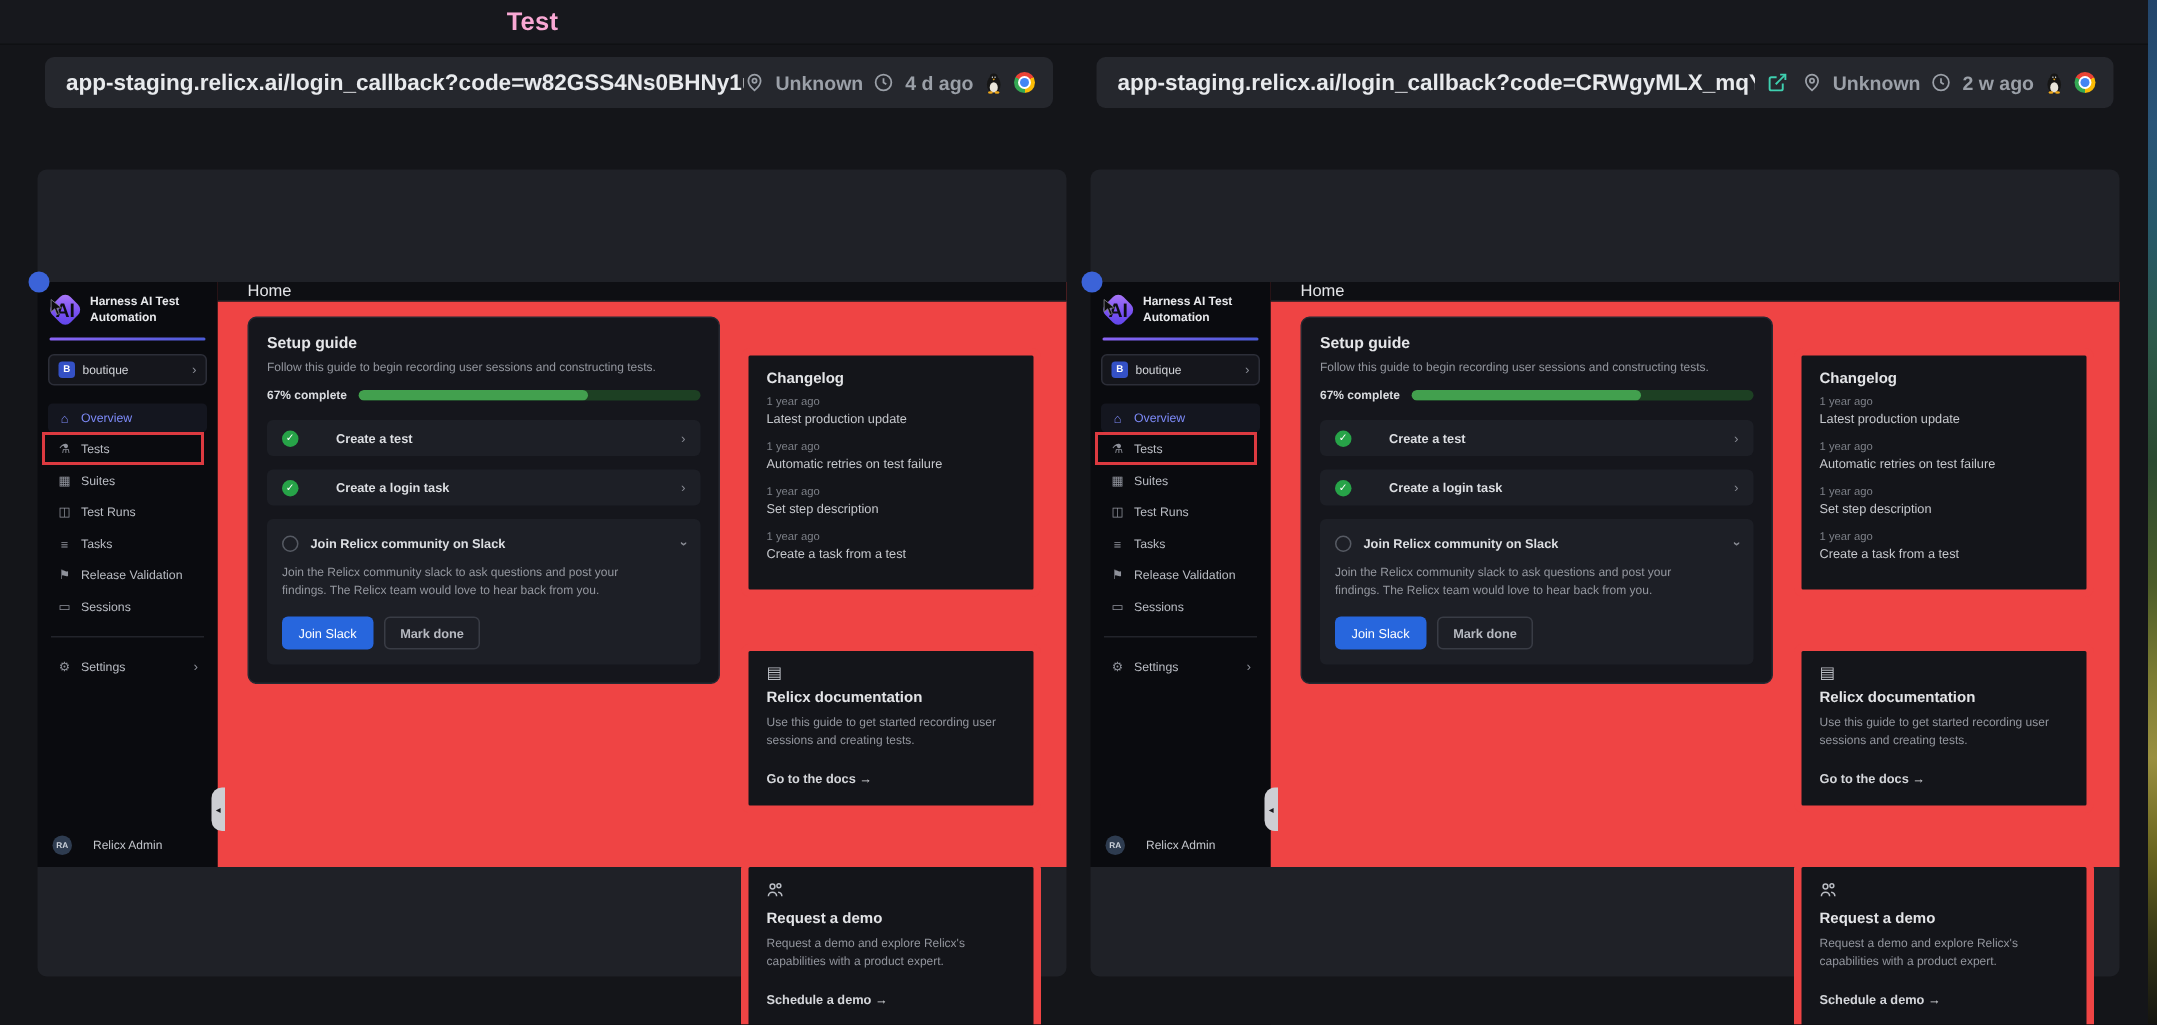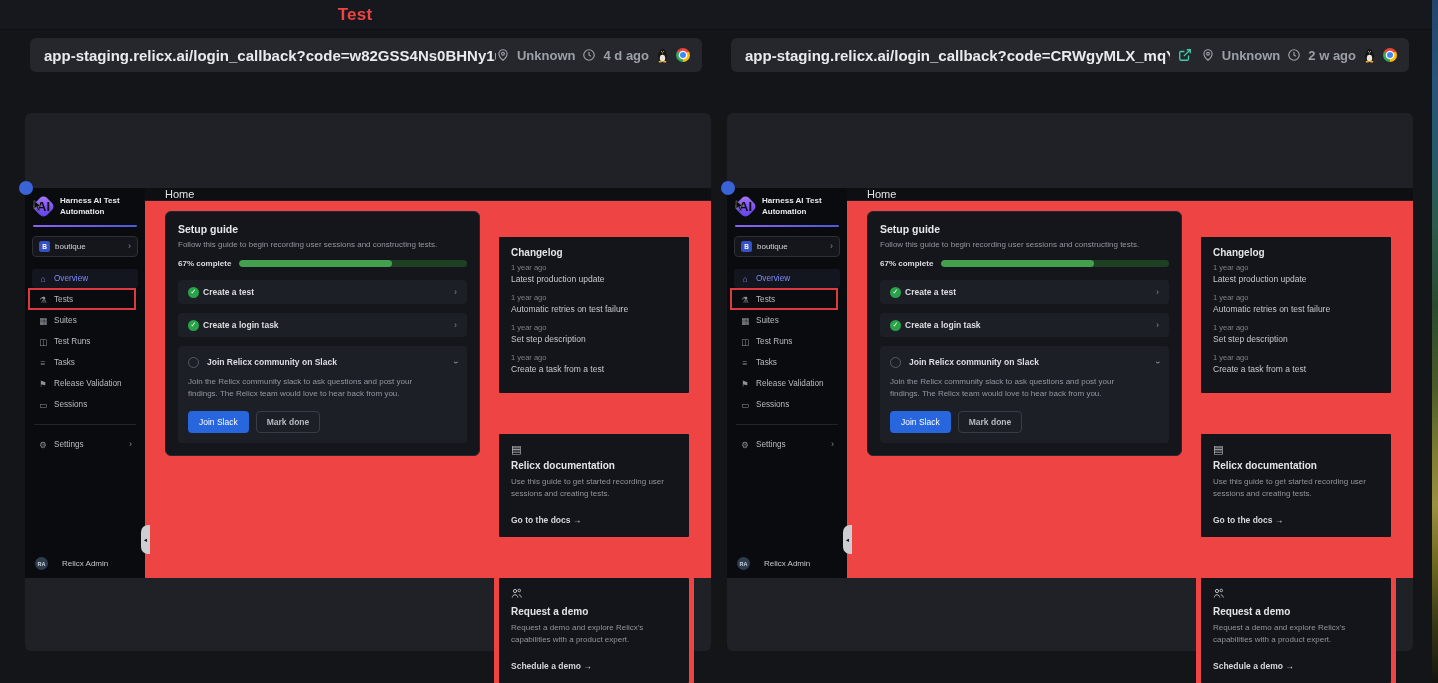--- a/index.html
+++ b/index.html
@@ -6,21 +6,21 @@
   html,body { background:#101114; }
   .stage {
     position:relative; width:1438px; height:683px; overflow:hidden;
     background:#141519; font-family:"Liberation Sans","DejaVu Sans",sans-serif;
   }
   
   .top-strip { position:absolute; left:0; top:0; width:100%; height:30px; background:#17181d; border-bottom:1px solid #0f1013; }
   .col-title { position:absolute; top:0; height:30px; display:flex; align-items:center; justify-content:center; gap:14px; }
   .col-title.left { left:0; width:710px; }
   .col-title.right { left:727px; width:684px; transform:translateX(-28px); }
-  .title-test { color:#ef4444; font-size:17px; font-weight:bold; letter-spacing:.2px; }
+  .title-test { color:#f9a8d4; font-size:17px; font-weight:bold; letter-spacing:.2px; }
   .title-compare { color:#40dcb3; font-size:17px; font-weight:bold; letter-spacing:.2px; }
   .compare-select { display:flex; align-items:center; gap:9px; color:#f2f3f5; font-size:13.5px; font-weight:bold; cursor:pointer; }
   .chev-rot { display:inline-block; transform:rotate(90deg); color:#c7c9ce; font-size:13px; font-weight:bold; line-height:1; }
   
   .urlbar { position:absolute; top:38px; height:34px; background:#25272d; border-radius:6px;
             display:flex; align-items:center; padding:0 12px 0 14px; }
   .urlbar.ub-left { left:30px; width:672px; }
   .urlbar.ub-right { left:731px; width:678px; }
   .url-text { color:#e8eaed; font-weight:bold; font-size:15px; white-space:nowrap; overflow:hidden; }
   .url-meta { margin-left:auto; display:flex; align-items:center; gap:7px; color:#9ba0a8; font-size:13px; font-weight:600; white-space:nowrap; }
@@ -73,21 +73,21 @@
   .topbar { height:30px; background:#0e0f13; border-bottom:1px solid #1d1f24; display:flex; align-items:center;
     padding:0 20px; font-size:11px; color:#e3e4e7; font-weight:500; }
   .content { flex:1; display:flex; gap:14px; padding:10px 17px 0 20px; align-items:flex-start; }
   .setup-card { width:315px; background:#15161c; border:1px solid #262831; border-radius:6px; padding:11px 12px 12px; }
   .setup-card h3 { font-size:10.5px; color:#e5e6e9; font-weight:600; margin-bottom:5px; }
   .sub { font-size:8px; color:#93969e; margin-bottom:10px; }
   .prog-row { display:flex; align-items:center; gap:8px; margin-bottom:12px; }
   .prog-label { font-size:8px; font-weight:bold; color:#dadce0; white-space:nowrap; }
   .track { flex:1; height:7px; border-radius:4px; background:#1d4023; overflow:hidden; }
   .fill { height:100%; background:#42a04e; border-radius:4px; }
-  .task-row { height:24px; background:#1d1f26; border-radius:4px; display:flex; align-items:center; gap:4px; padding:0 10px; margin-bottom:9px; }
+  .task-row { height:24px; background:#1d1f26; border-radius:4px; display:flex; align-items:center; gap:25px; padding:0 10px; margin-bottom:9px; }
   .task-label { font-size:8.5px; font-weight:600; color:#dcdee2; flex:1; }
   .chk { width:11px; height:11px; border-radius:50%; flex:none; }
   .chk.done { background:#27a348; color:#fff; font-size:7px; display:flex; align-items:center; justify-content:center; }
   .chk.open { border:1px solid #565a63; }
   .row-chev { color:#878a92; font-size:9px; line-height:1; }
   .task-expanded { background:#1d1f26; border-radius:4px; padding:8px 10px 10px; }
   .task-expanded .head { display:flex; align-items:center; gap:8px; height:16px; margin-bottom:6px; }
   .desc { font-size:8px; color:#94979f; line-height:1.55; margin-bottom:10px; width:94%; }
   .btns { display:flex; gap:7px; }
   .btn-primary { background:#2766dd; color:#fff; font-size:8.5px; font-weight:normal; border:none; border-radius:4px; padding:6px 11px;

